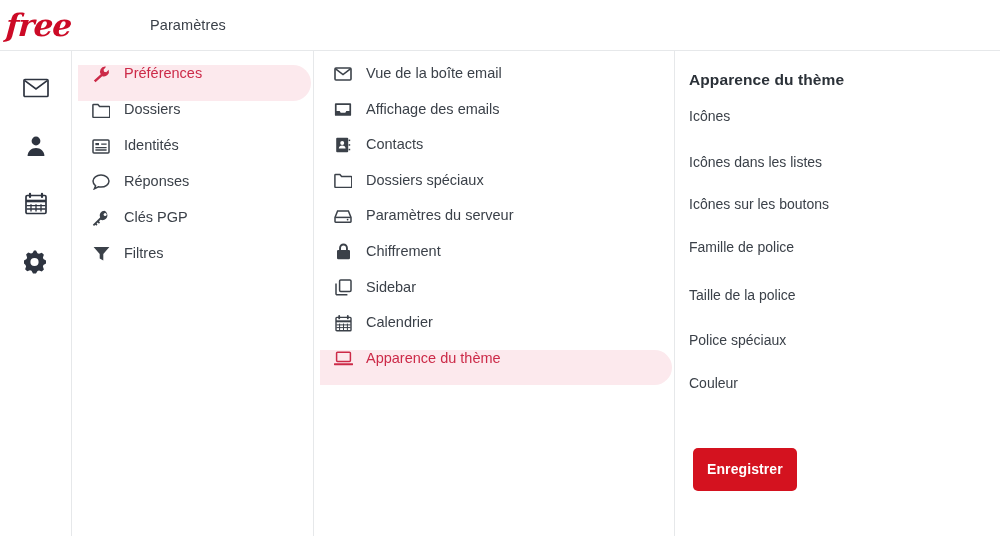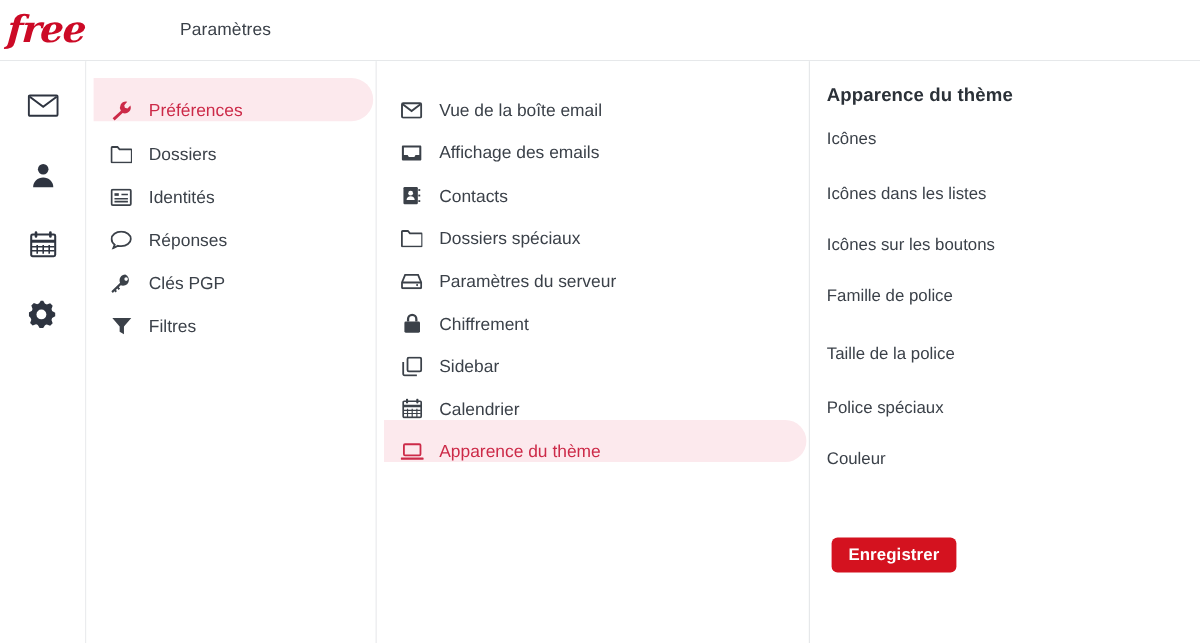--- a/index.html
+++ b/index.html
@@ -102,21 +102,21 @@
     width: 361px;
     min-width: 361px;
     border-right: 1px solid #e6e8ea;
     box-sizing: border-box;
     padding-top: 12px;
     background: #fff;
   }
 
   .nav-item {
     display: flex;
-    align-items: flex-end;
+    align-items: flex-start;
     height: 36px;
     margin: 0 2px 0 6px;
     padding-left: 12px;
     border-radius: 0 18px 18px 0;
     cursor: pointer;
     color: #3b4149;
     font-size: 14.5px;
     box-sizing: border-box;
     white-space: nowrap;
   }
@@ -170,21 +170,21 @@
   }
   .save-button {
     background: #d4121f;
     color: #ffffff;
     border: none;
     border-radius: 5px;
     font-family: "Liberation Sans", sans-serif;
     font-size: 14px;
     font-weight: bold;
     padding: 0 14px;
-    height: 29px;
+    height: 43px;
     line-height: 29px;
     cursor: pointer;
     letter-spacing: .1px;
   }
 </style>
 </head>
 <body>
 
 <div class="app">
 

